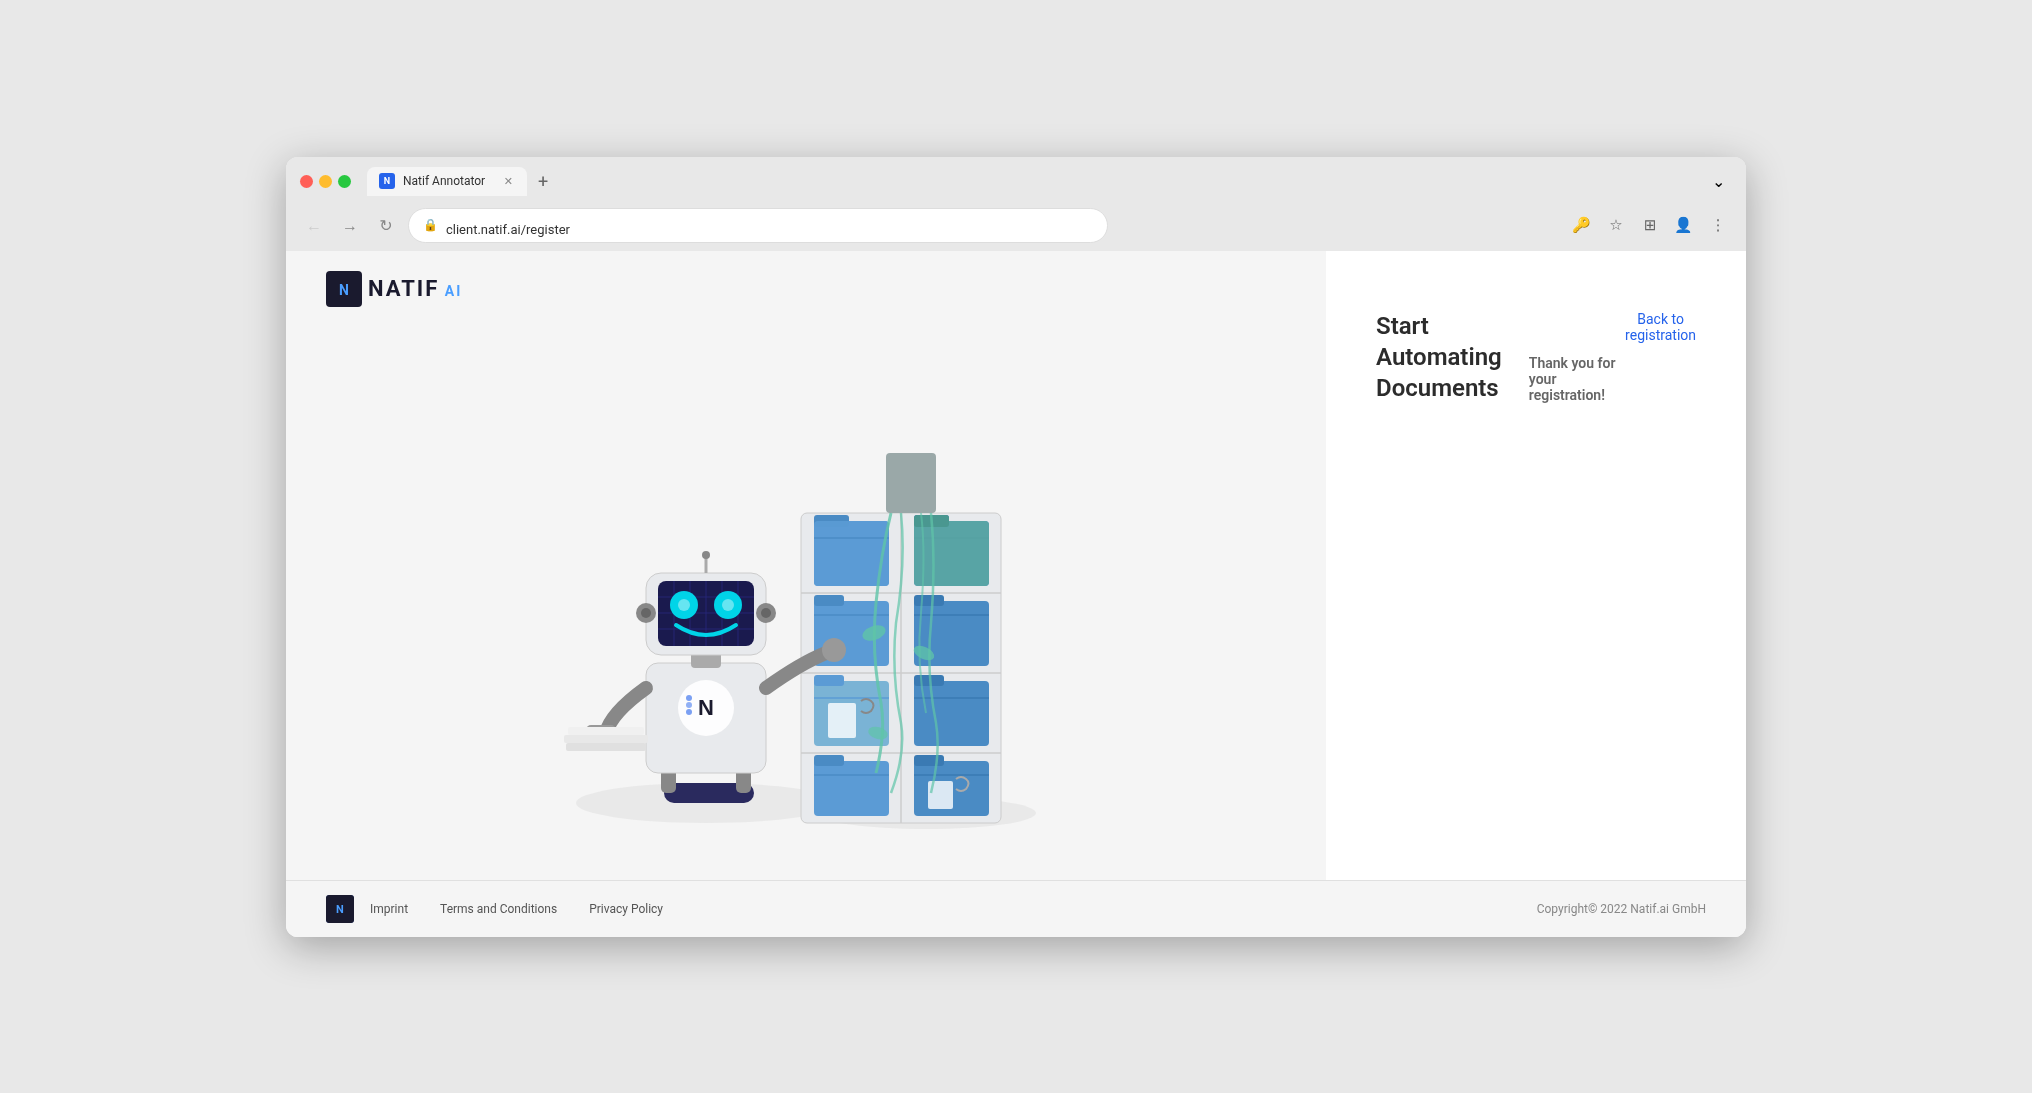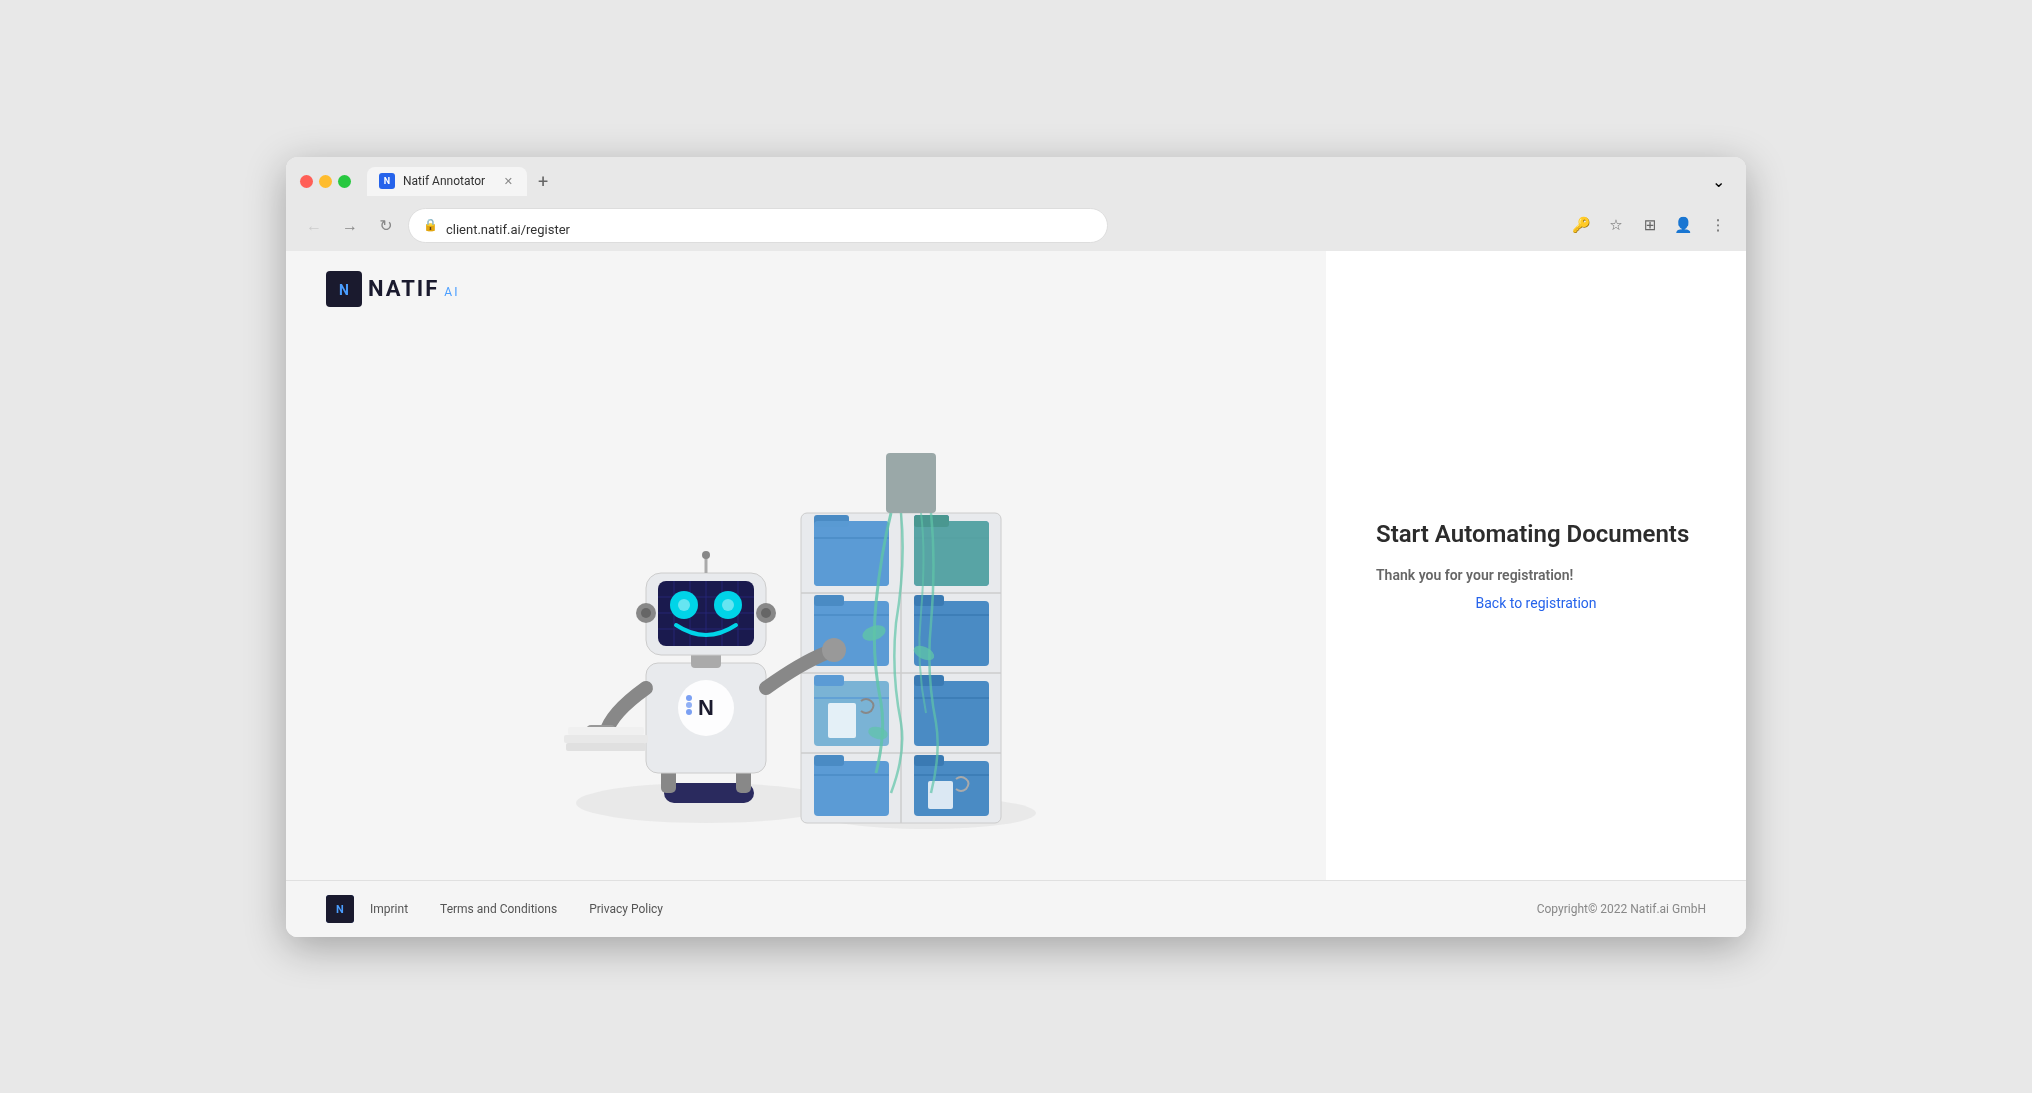--- a/index.html
+++ b/index.html
@@ -200,21 +200,20 @@
       padding: 20px 40px;
       position: relative;
       overflow: hidden;
     }
 
     
     .right-panel {
       width: 420px;
       background: white;
       display: flex;
-      flex-direction: column;
       justify-content: center;
       padding: 60px 50px;
     }
 
     
     .logo {
       display: flex;
       align-items: center;
       gap: 6px;
       margin-bottom: 40px;
@@ -241,20 +240,21 @@
       color: #2c2c2c;
       margin-bottom: 16px;
       line-height: 1.3;
     }
 
     .right-panel .subtitle {
       font-size: 14px;
       color: #666;
       margin-bottom: 12px;
       font-weight: 600;
+      margin-top: 44px;
     }
 
     .right-panel .description {
       font-size: 13.5px;
       color: #666;
       line-height: 1.6;
       margin-bottom: 28px;
     }
 
     .resend-btn {
@@ -369,21 +369,21 @@
     <div class="page-main">
 
       <div class="left-panel">
 
         <div class="logo">
           <svg class="logo-icon" width="36" height="36" viewBox="0 0 36 36">
             <rect width="36" height="36" rx="4" fill="#1a1a2e"></rect>
             <text x="50%" y="55%" dominant-baseline="middle" text-anchor="middle" fill="#4a9eff" font-size="14" font-weight="bold">N</text>
           </svg>
           <span style="font-size:22px;font-weight:700;color:#1a1a2e;letter-spacing:2px;">
-            <span>NATIF</span><span style="color:#4a9eff;font-size:12px;font-weight:400;"> AI</span>
+            <span>NATIF</span><span style="color:#4a9eff;font-size:14px;font-weight:700;"> AI</span>
           </span>
         </div>
 
         <div class="illustration">
           <svg width="600" height="500" viewBox="0 0 600 500" xmlns="http://www.w3.org/2000/svg">
 
             <ellipse cx="200" cy="450" rx="130" ry="20" fill="#ddd" opacity="0.5"></ellipse>
             <ellipse cx="420" cy="460" rx="110" ry="16" fill="#ddd" opacity="0.5"></ellipse>
 
             <rect x="295" y="160" width="200" height="310" rx="6" fill="#e8eaed" stroke="#ccc" stroke-width="1"></rect>

